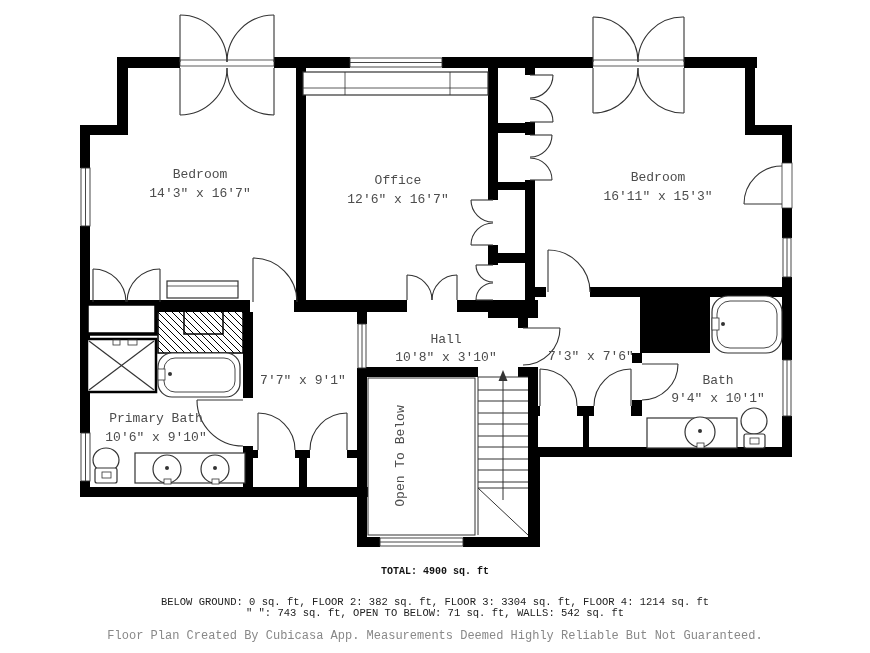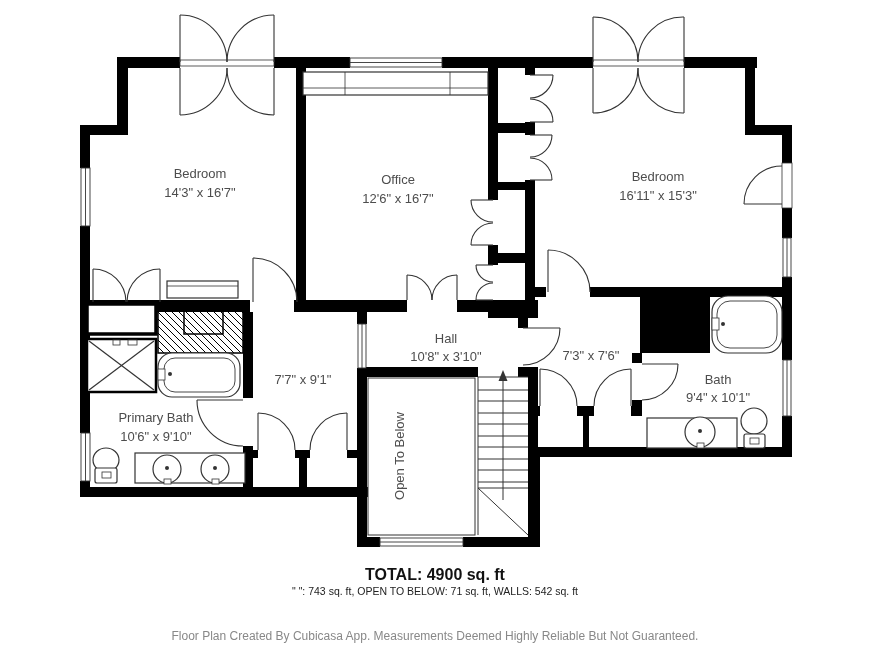--- a/index.html
+++ b/index.html
@@ -1,20 +1,20 @@
 <!DOCTYPE html>
 <html><head>
 <meta charset="utf-8">
 <style>
   html,body{margin:0;padding:0;background:#fff;}
   .canvas{position:relative;width:870px;height:653px;background:#ffffff;
-          font-family:Liberation Sans, sans-serif;overflow:hidden;}
+          font-family:Liberation Mono, monospace;overflow:hidden;}
   svg text{fill:#4d4d4d;font-size:13px;}
   .summary{position:absolute;top:566px;left:0;width:870px;text-align:center;color:#1a1a1a;}
-  .summary .total{font-size:16px;font-weight:bold;margin-bottom:2px;color:#111;}
+  .summary .total{font-size:10px;font-weight:bold;margin-bottom:20px;color:#111;}
   .summary .line{font-size:10.5px;line-height:11.2px;color:#222;}
   .plan-footer{position:absolute;top:629px;left:0;width:870px;text-align:center;
                font-size:12px;color:#888;}
 </style>
 </head>
 <body>
 
 <div class="canvas">
 <svg width="870" height="560" viewBox="0 0 870 560">
   <defs>
@@ -344,16 +344,17 @@
     <text x="156" y="441">10'6" x 9'10"</text>
     <text x="718" y="384">Bath</text>
     <text x="718" y="402">9'4" x 10'1"</text>
     <text transform="translate(404,456) rotate(-90)">Open To Below</text>
   </g>
 </svg>
 
   
   <div class="summary">
     <div class="total">TOTAL: 4900 sq. ft</div>
+    <div class="line">BELOW GROUND: 0 sq. ft, FLOOR 2: 382 sq. ft, FLOOR 3: 3304 sq. ft, FLOOR 4: 1214 sq. ft</div>
     <div class="line">" ": 743 sq. ft, OPEN TO BELOW: 71 sq. ft, WALLS: 542 sq. ft</div>
   </div>
   <div class="plan-footer">Floor Plan Created By Cubicasa App. Measurements Deemed Highly Reliable But Not Guaranteed.</div>
 </div>
 
 </body></html>

